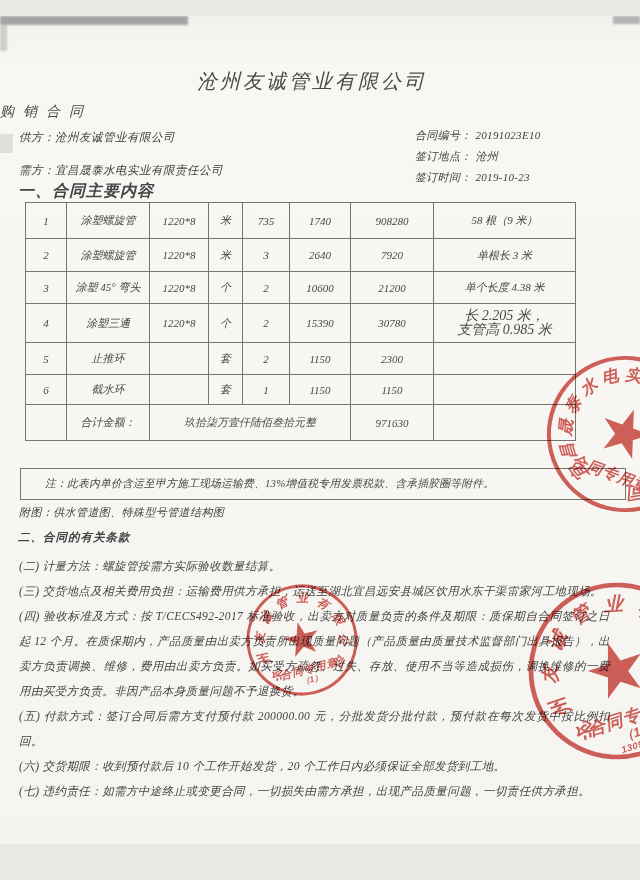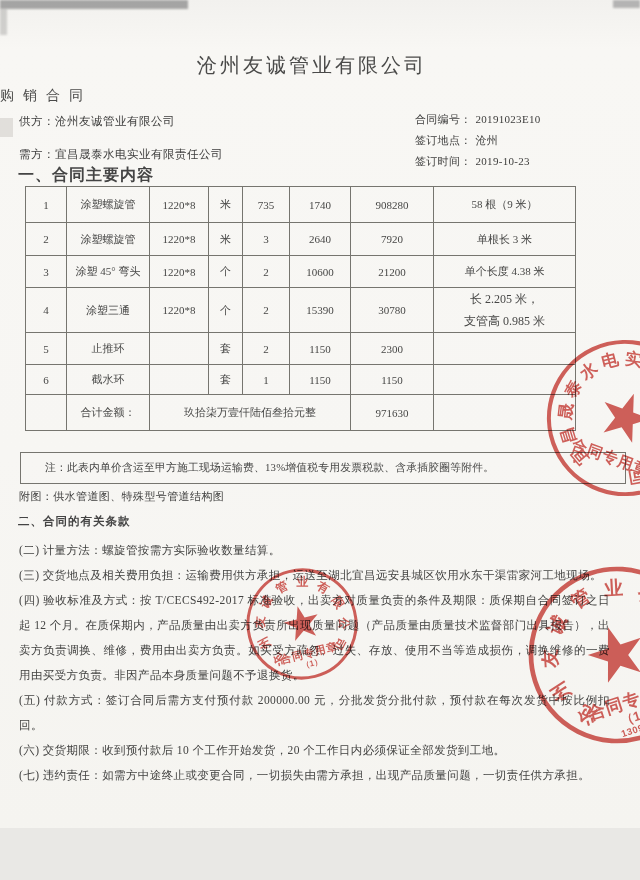--- a/index.html
+++ b/index.html
@@ -1,20 +1,20 @@
 <!DOCTYPE html>
 <html><head>
 <meta charset="utf-8">
 <style>
   html,body{margin:0;padding:0;}
   body{background:#e9e8e5;font-family:"Liberation Serif","DejaVu Serif",serif;}
   .page{
-    position:relative;width:640px;height:828px;margin:0 auto;
+    position:relative;width:640px;height:828px;margin:16px auto;
     background:linear-gradient(180deg,#f2f1ee 0%,#f8f7f4 6%,#f7f6f3 55%,#f5f4f0 100%);
-    overflow:hidden;color:#3d3d3c;
+    overflow:hidden;color:#3d3d3c;font-style:italic;
   }
   
   .artifact{position:absolute;pointer-events:none;}
   .art-tl{left:0;top:0;width:188px;height:9px;background:#59595b;opacity:.5;filter:blur(1px);}
   .art-tr{left:613px;top:0;width:27px;height:8px;background:#6a6a6c;opacity:.45;filter:blur(1px);}
   .art-l{left:0;top:9px;width:7px;height:26px;background:#8a8a88;opacity:.35;filter:blur(1px);}
   .art-supply{left:0;top:118px;width:13px;height:19px;background:#dedcd8;opacity:.9;}
 
   .company-title{position:absolute;left:0;top:52px;width:624px;text-align:center;
     font-size:20px;letter-spacing:3px;color:#4a4a49;}
@@ -33,21 +33,21 @@
     position:absolute;left:25px;top:186px;border-collapse:collapse;table-layout:fixed;
     font-size:11px;color:#474746;
   }
   table.items td,table.items th{
     border:1px solid #76756f;text-align:center;vertical-align:middle;
     font-weight:normal;padding:0 2px;overflow:hidden;
   }
   tr.h-head{height:26px;} tr.h-r1{height:36px;} tr.h-r2{height:33px;}
   tr.h-r3{height:32px;} tr.h-r4{height:39px;} tr.h-r5{height:32px;}
   tr.h-r6{height:30px;} tr.h-total{height:36px;}
-  .pre{white-space:pre-line;font-size:12px;line-height:22px;}
+  .pre{white-space:pre-line;font-size:14px;line-height:14px;}
 
   .note-box{
     position:absolute;left:20px;top:452px;width:556px;height:30px;
     border:1px solid #76756f;font-size:10.8px;display:flex;align-items:center;
     padding:0 24px;letter-spacing:.2px;color:#454544;
   }
   .attachment-line{position:absolute;left:19px;top:489px;font-size:11px;letter-spacing:.4px;}
 
   .sec2-heading{position:absolute;left:18px;top:514px;font-size:11.5px;font-weight:bold;letter-spacing:1px;color:#444;}
   .clauses{position:absolute;left:19px;top:538px;width:591px;font-size:11.5px;

